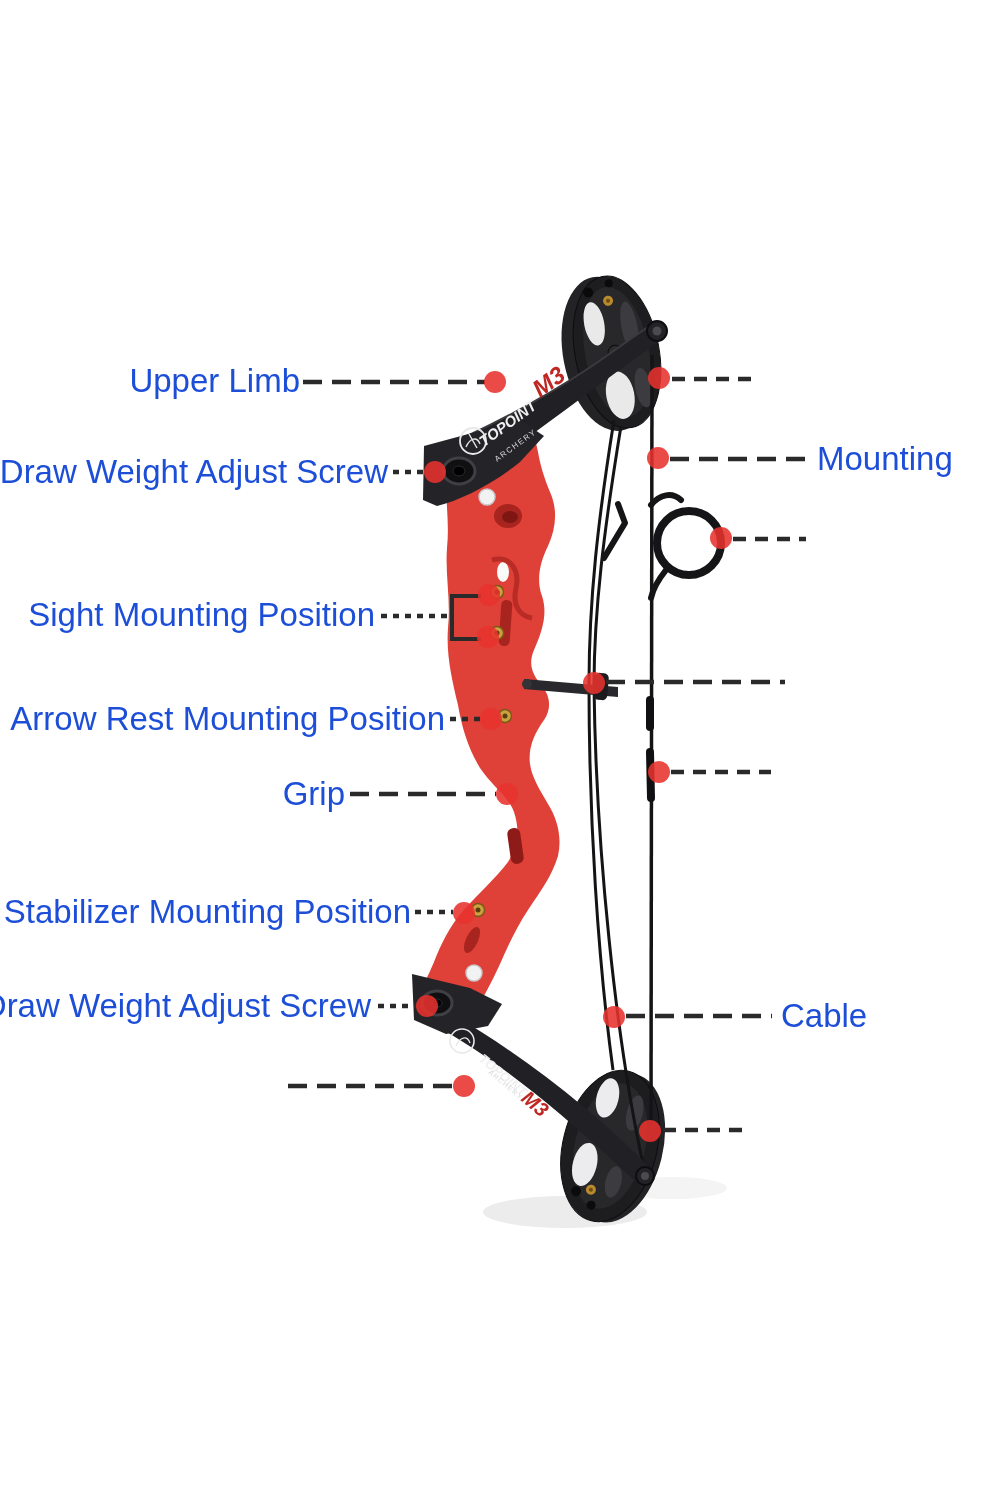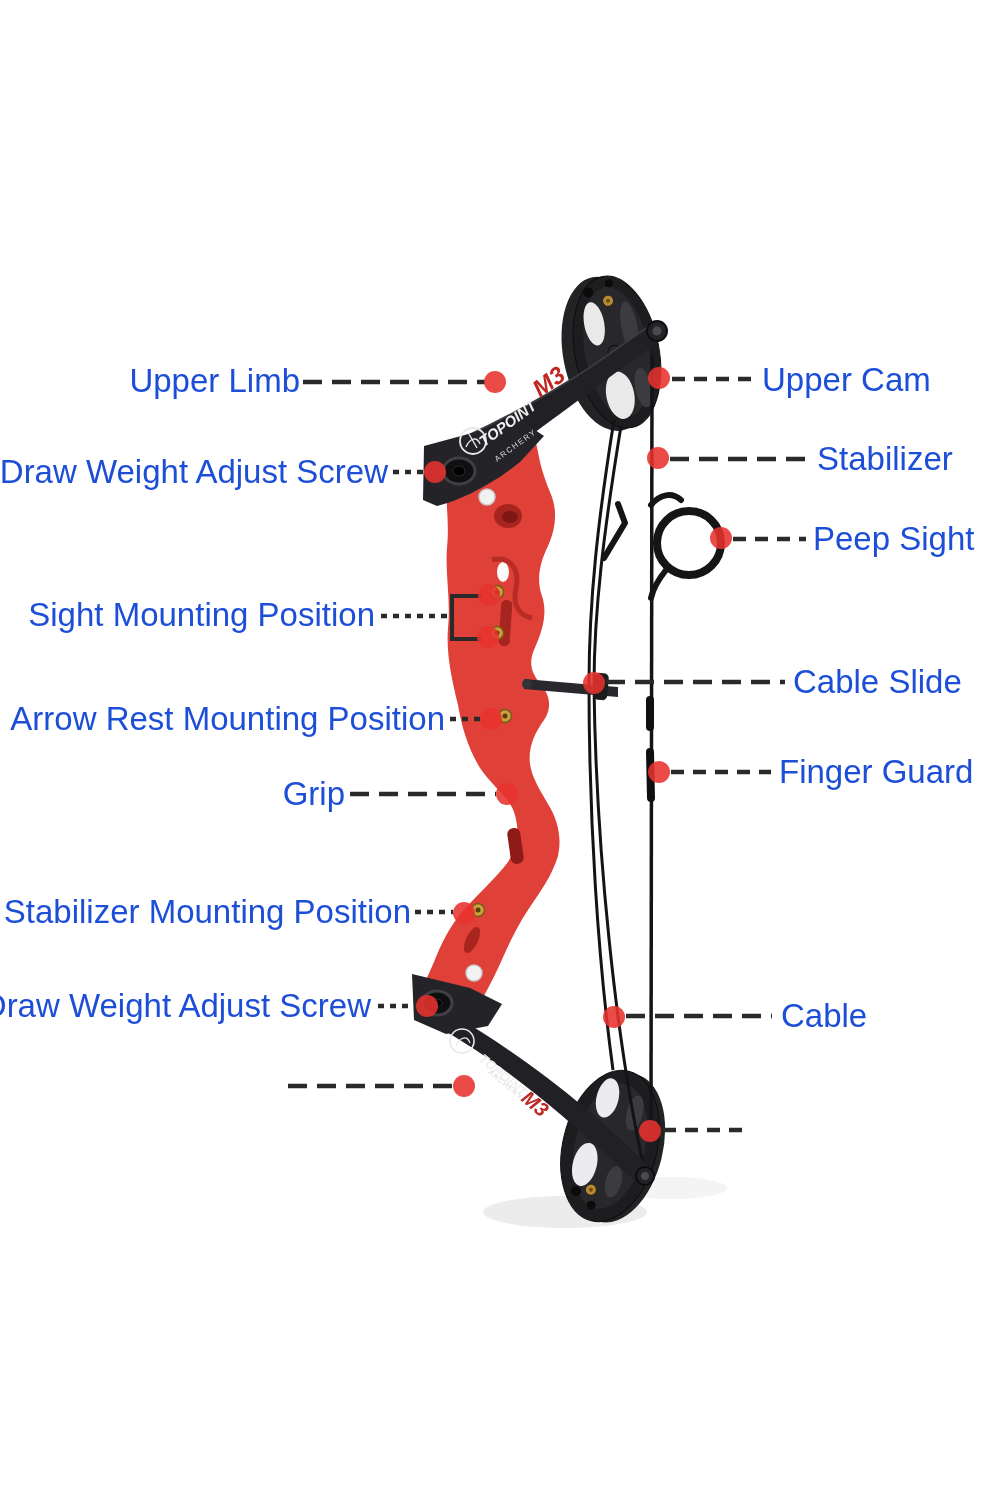--- a/index.html
+++ b/index.html
@@ -201,20 +201,16 @@
   </svg>
 
   <div class="lbl" style="right:700px;top:361px;text-align:right">Upper Limb</div>
   <div class="lbl" style="right:612px;top:452px;text-align:right">Draw Weight Adjust Screw</div>
   <div class="lbl" style="right:625px;top:595px;text-align:center">Sight Mounting Position</div>
   <div class="lbl" style="right:555px;top:699px;text-align:left">Arrow Rest Mounting Position</div>
   <div class="lbl" style="right:655px;top:774px;text-align:center">Grip</div>
   <div class="lbl" style="right:589px;top:892px;text-align:center">Stabilizer Mounting Position</div>
   <div class="lbl" style="right:629px;top:986px;text-align:right">Draw Weight Adjust Screw</div>
 
-  <div class="lbl" style="left:762px;top:360px">Upper Cam</div>
-  <div class="lbl" style="left:817px;top:439px">Stabilizer</div>
-  <div class="lbl" style="left:813px;top:519px">Peep Sight</div>
-  <div class="lbl" style="left:793px;top:662px">Cable Slide</div>
-  <div class="lbl" style="left:779px;top:752px">Finger Guard</div>
+  <div class="lbl" style="left:817px;top:439px">Mounting</div>
   <div class="lbl" style="left:781px;top:996px">Cable</div>
 
 </div>
 
 </body></html>

